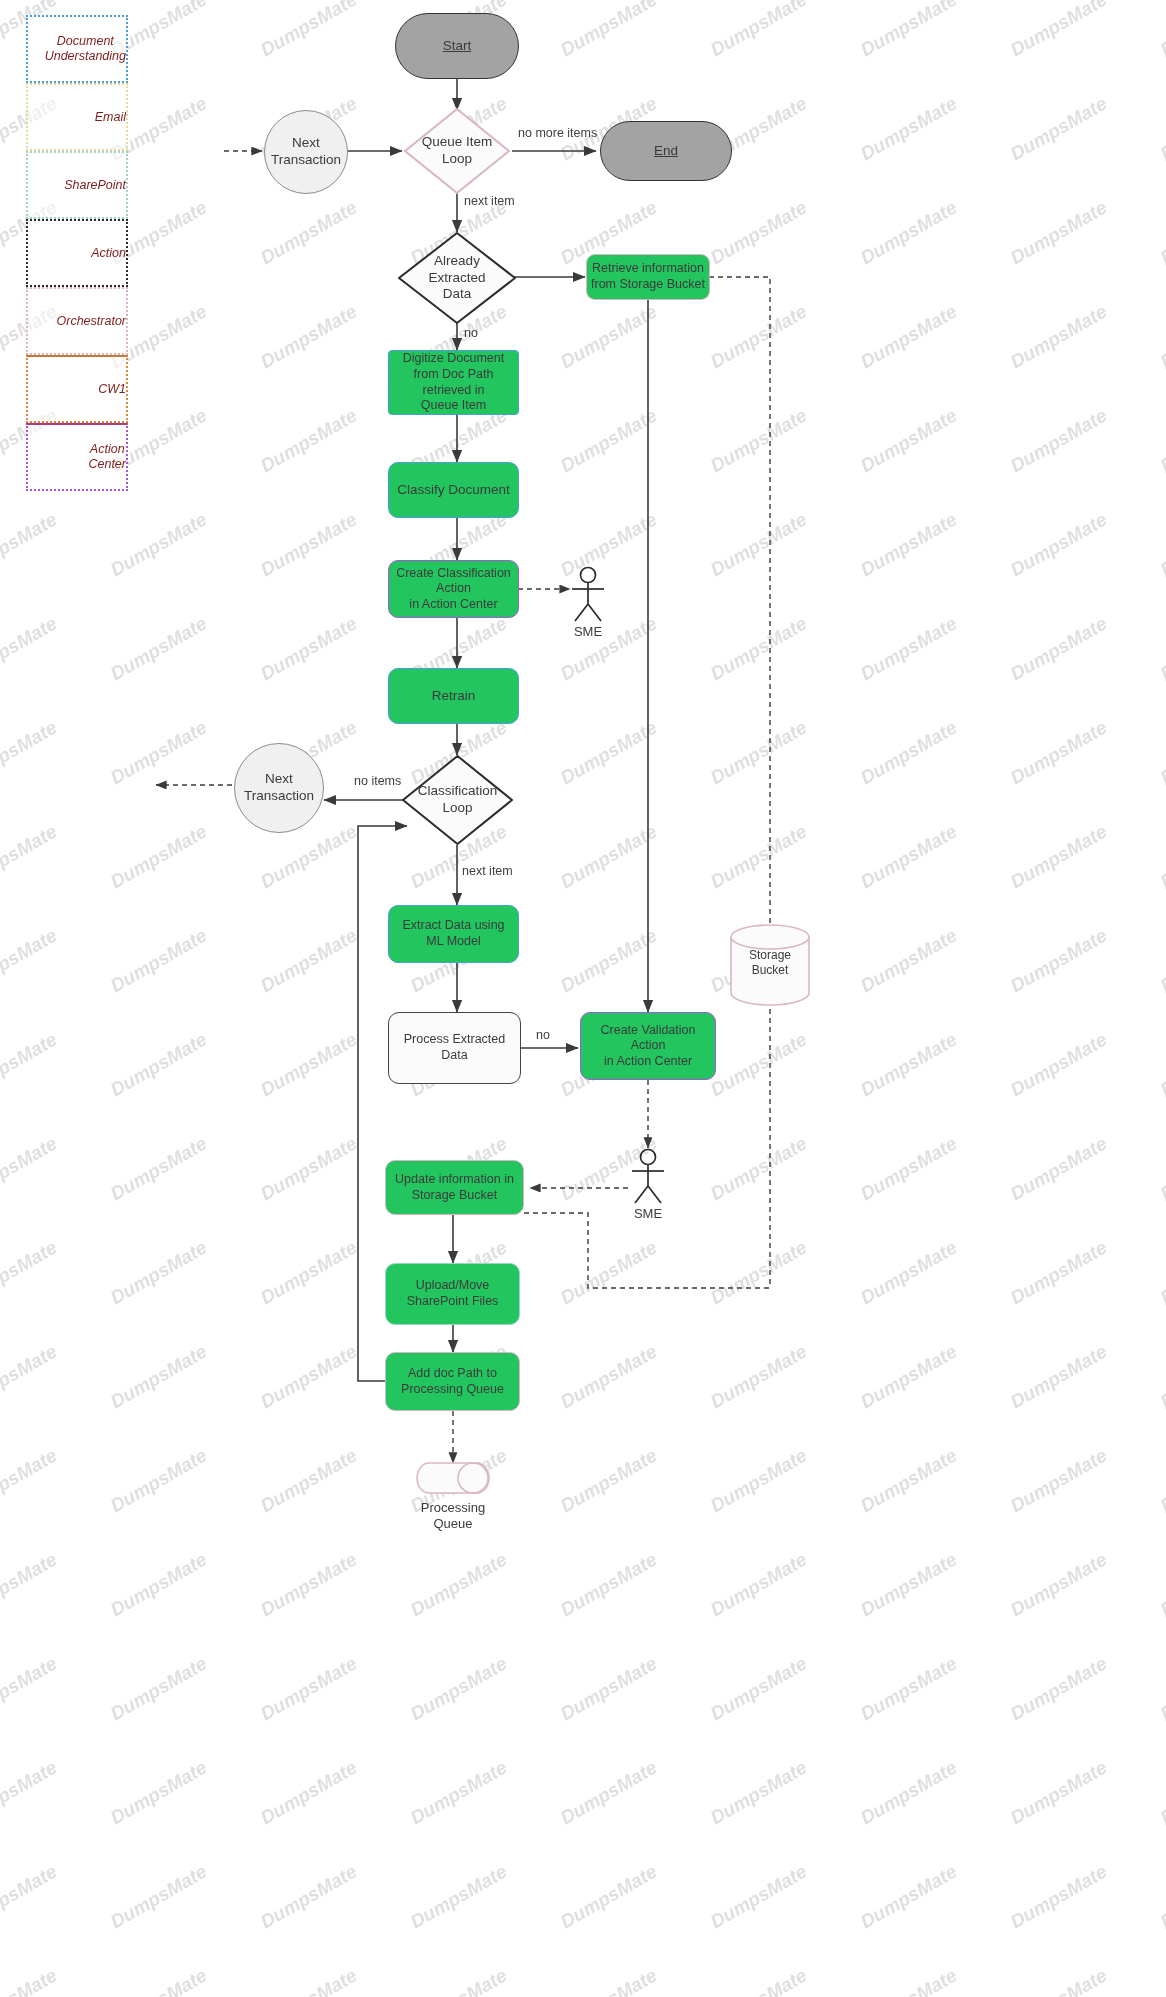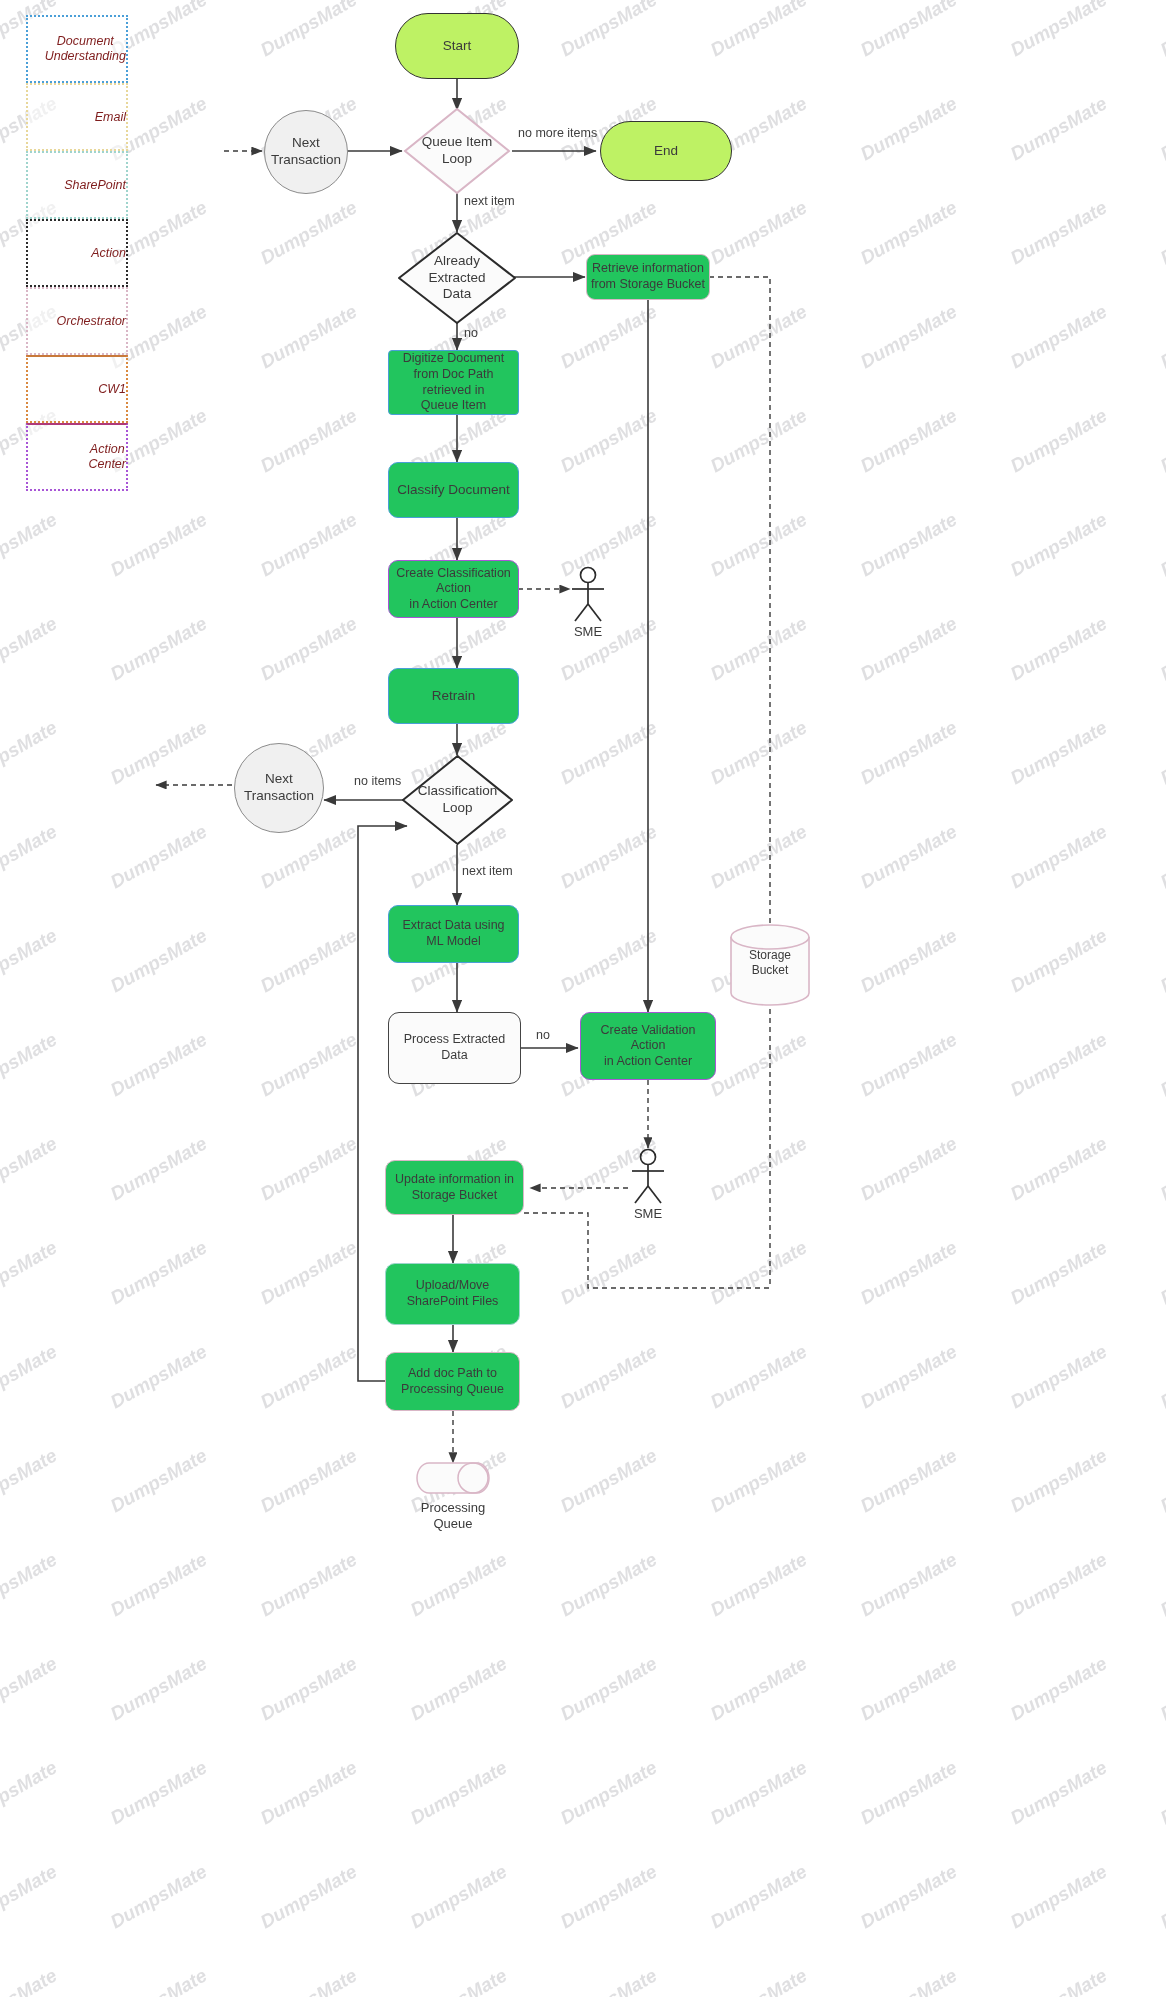--- a/index.html
+++ b/index.html
@@ -26,21 +26,21 @@
 
   .node{
     position:absolute;box-sizing:border-box;
     display:flex;align-items:center;justify-content:center;
     text-align:center;line-height:1.25;
     font-size:13.5px;color:#3b3b3b;
     background:#22c55e;
     z-index:3;
   }
   .rbox{border:1.6px solid #444;border-radius:11px;background:#fbfbfb;}
-  .term{border:1.6px solid #333;border-radius:44px;background:#bef264;}
+  .term{border:1.6px solid #333;border-radius:44px;background:#a3a3a3;text-decoration:underline;}
   .circ{border:1.3px solid #8b8b8b;border-radius:50%;background:#f0f0f0;}
   .diamond-wrap{position:absolute;z-index:3;}
   .diamond-wrap .dshape{
     position:absolute;inset:0;
   }
   .diamond-wrap .dlabel{
     position:absolute;inset:0;display:flex;align-items:center;justify-content:center;
     text-align:center;font-size:13.5px;color:#3b3b3b;line-height:1.25;
   }
   .elabel{

